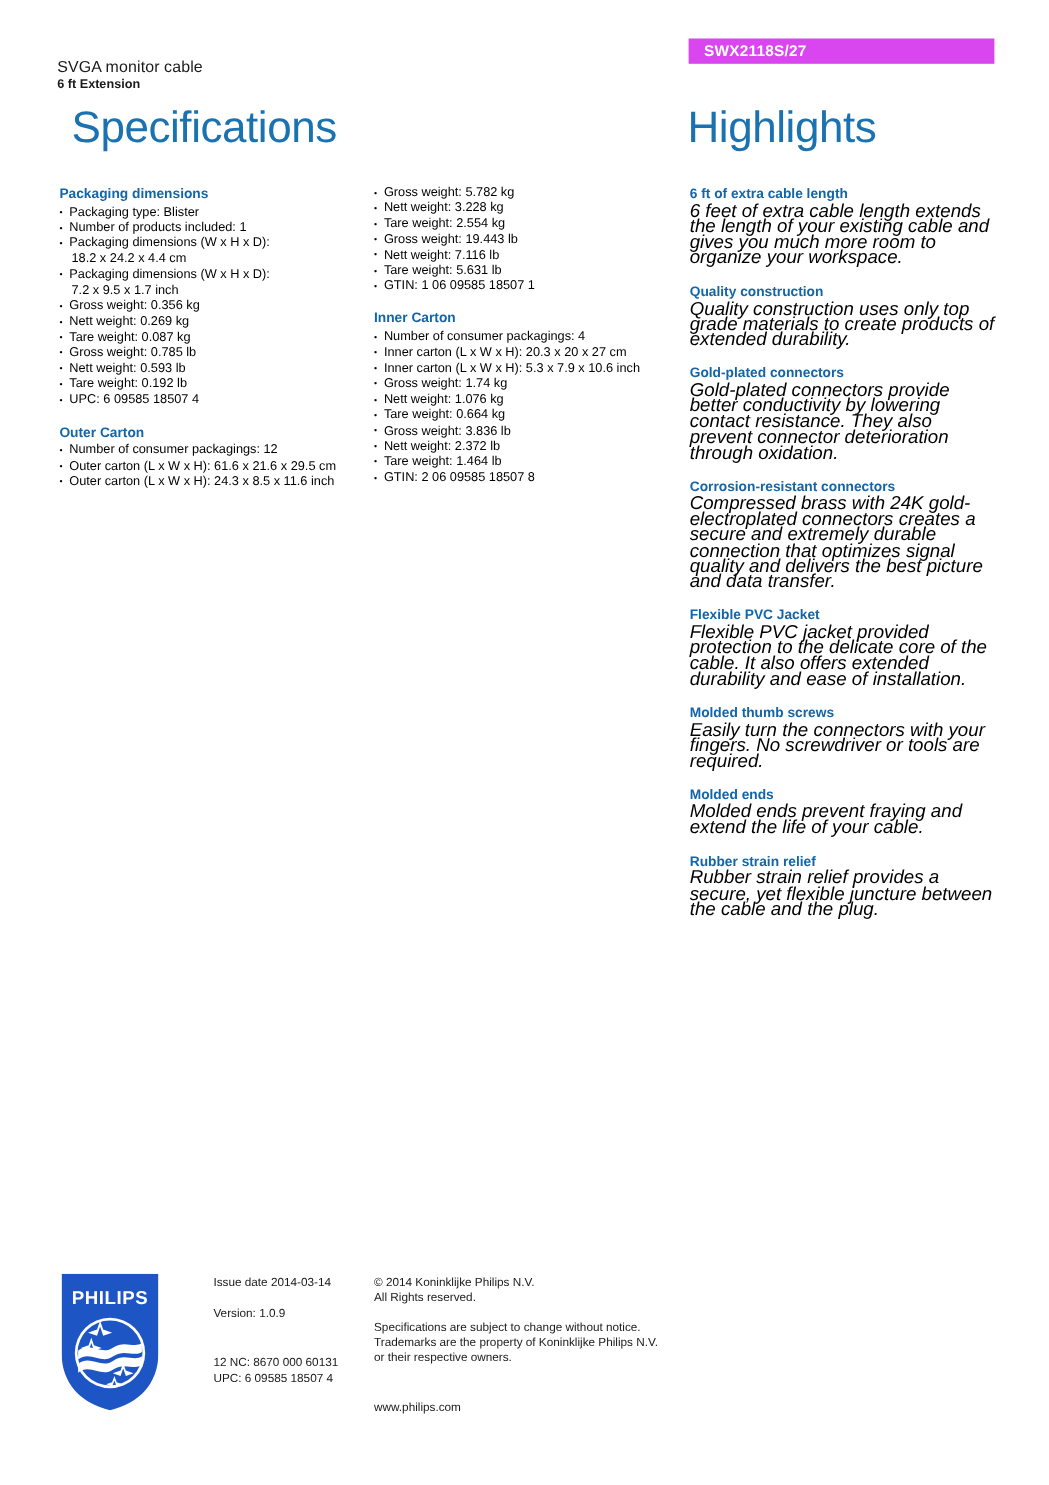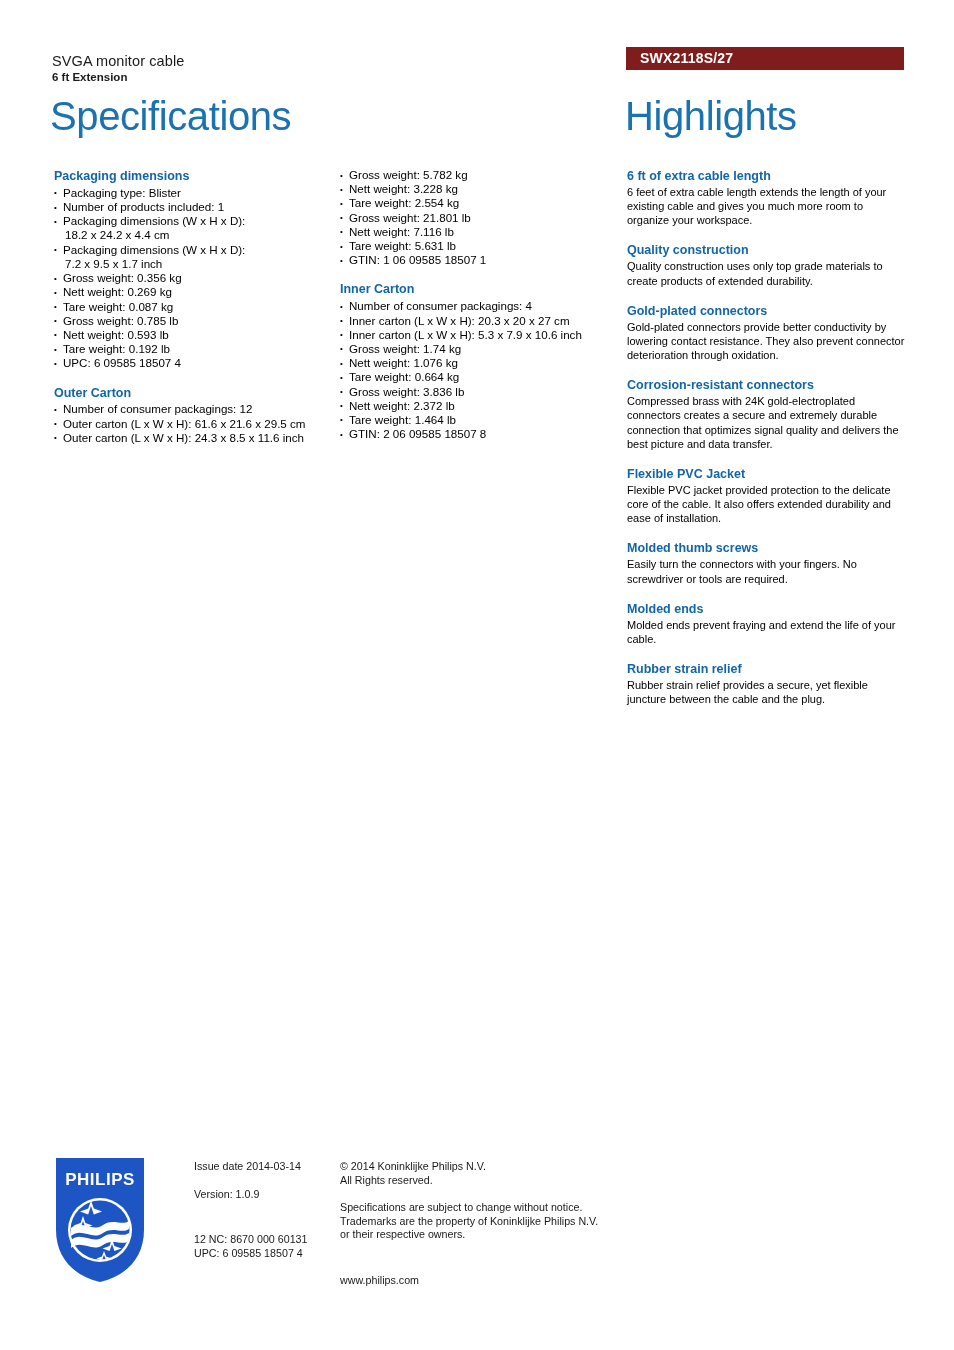--- a/index.html
+++ b/index.html
@@ -29,44 +29,44 @@
     position: absolute;
     left: 52px;
     top: 71px;
     font-size: 11.5px;
     font-weight: bold;
     color: #1a1a1a;
   }
   .model-bar {
     position: absolute;
     left: 626px;
-    top: 47px;
+    top: 35px;
     width: 278px;
     height: 23px;
-    background: #7f1d1d;
+    background: #d946ef;
   }
   .model-bar span {
     position: absolute;
     left: 14px;
     top: 3px;
     font-size: 14px;
     font-weight: bold;
     color: #ffffff;
     letter-spacing: .2px;
   }
 
   .page-head {
     position: absolute;
     font-size: 40px;
     font-weight: normal;
     color: #1a72b0;
     letter-spacing: -.4px;
     line-height: 1;
   }
-  .page-head.left  { left: 50px;  top: 96px; }
+  .page-head.left  { left: 65px;  top: 96px; }
   .page-head.right { left: 625px; top: 96px; }
 
   
   .col {
     position: absolute;
     top: 168px;
   }
   .col-spec-1 { left: 54px;  width: 275px; }
   .col-spec-2 { left: 340px; width: 275px; }
   .col-high   { left: 627px; width: 280px; }
@@ -112,23 +112,24 @@
   .hl-item { margin-bottom: 15px; }
   .hl-item:last-child { margin-bottom: 0; }
   .hl-head {
     font-size: 12.5px;
     font-weight: bold;
     color: #1265a8;
     line-height: 1.35;
     margin-bottom: 0px;
   }
   .hl-body {
-    font-size: 11px;
+    font-size: 17px;
     line-height: 14.2px;
     color: #000000;
+    font-style: italic;
   }
 
   
   .footer { position: absolute; left: 0; top: 1155px; width: 954px; }
 
   .logo-wrap {
     position: absolute;
     left: 56px;
     top: 3px;
     width: 108px;
@@ -196,21 +197,21 @@
       </ul>
     </div>
   </div>
 
 <div class="col col-spec-2" id="spec-col-2">
     <div class="spec-group">
       <ul class="spec-list">
         <li><span>Gross weight: 5.782 kg</span></li>
         <li><span>Nett weight: 3.228 kg</span></li>
         <li><span>Tare weight: 2.554 kg</span></li>
-        <li><span>Gross weight: 21.801 lb</span></li>
+        <li><span>Gross weight: 19.443 lb</span></li>
         <li><span>Nett weight: 7.116 lb</span></li>
         <li><span>Tare weight: 5.631 lb</span></li>
         <li><span>GTIN: 1 06 09585 18507 1</span></li>
       </ul>
     </div>
     <div class="spec-group">
       <div class="spec-head">Inner Carton</div>
       <ul class="spec-list">
         <li><span>Number of consumer packagings: 4</span></li>
         <li><span>Inner carton (L x W x H): 20.3 x 20 x 27 cm</span></li>

